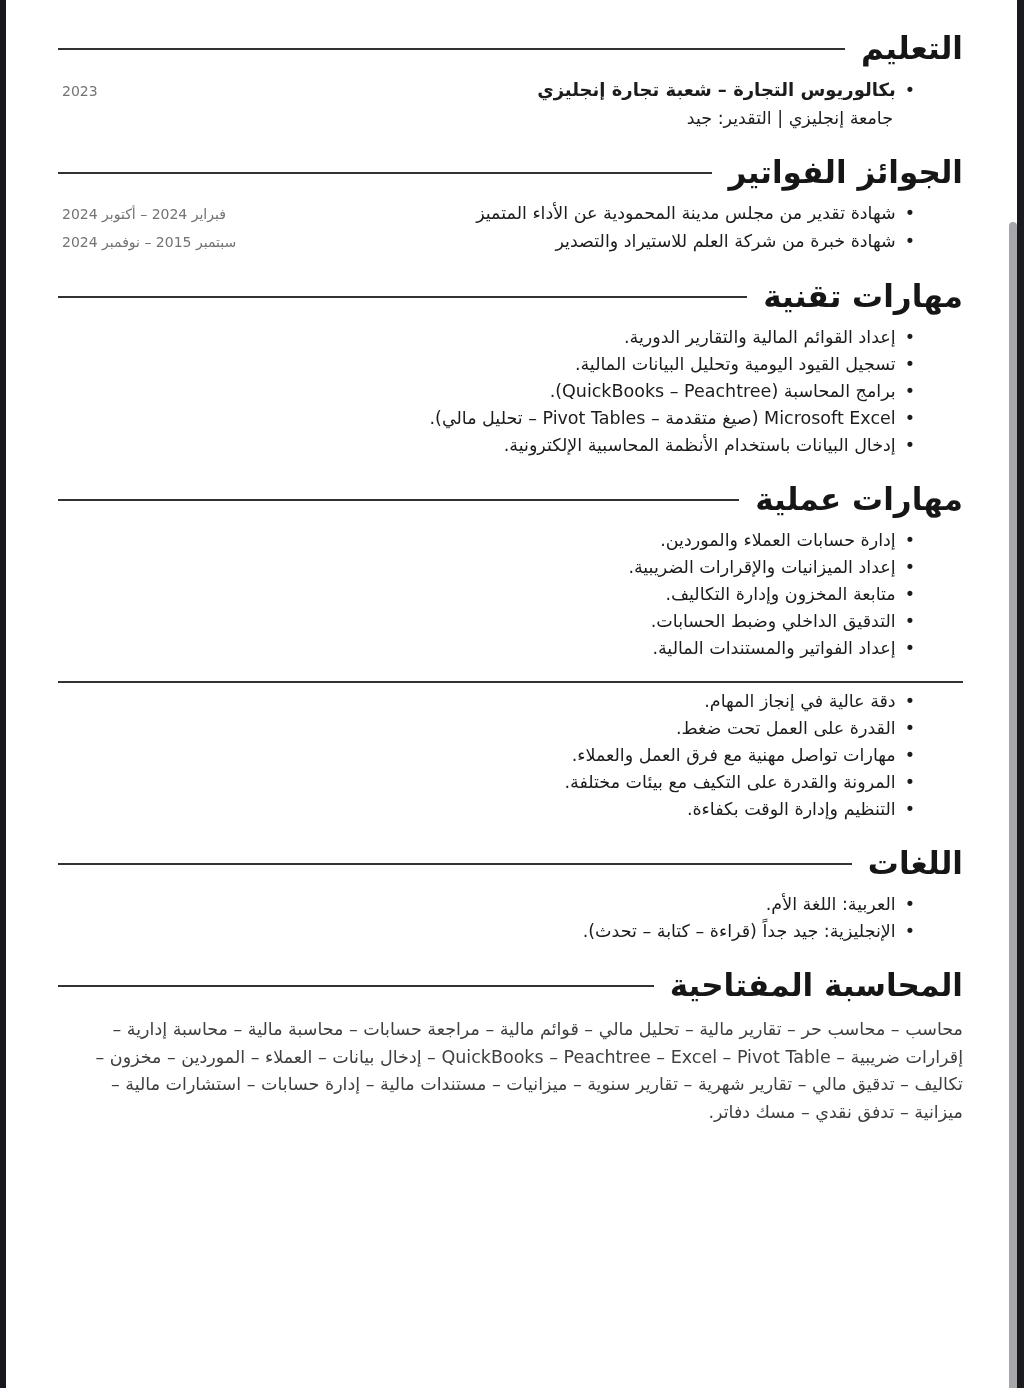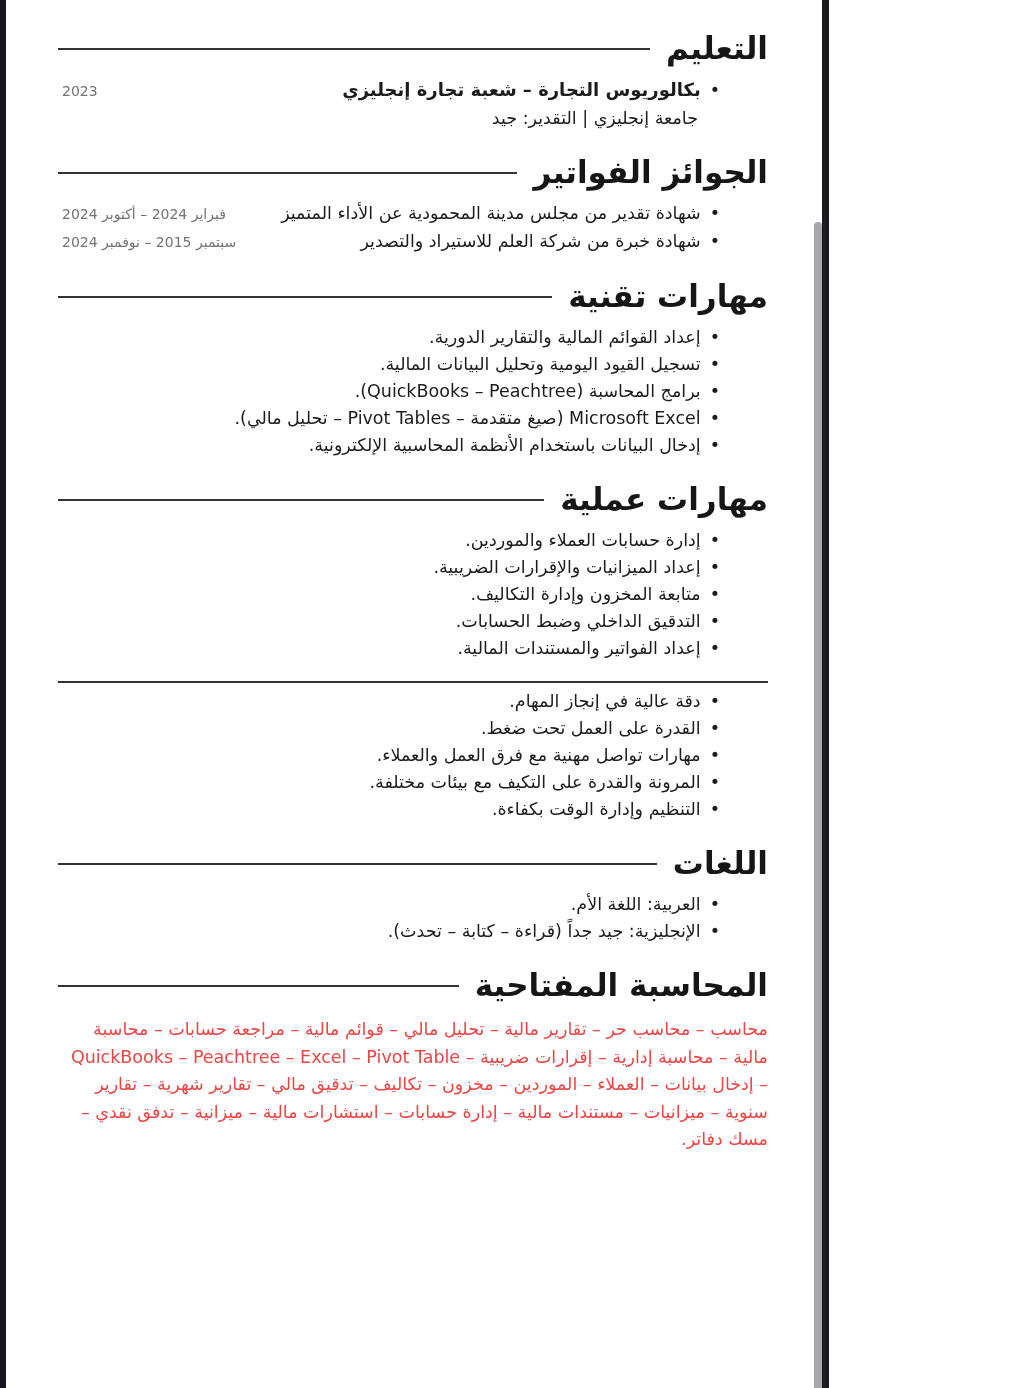--- a/index.html
+++ b/index.html
@@ -3,21 +3,21 @@
 <meta charset="utf-8">
 <style>
   html, body {
     margin: 0; padding: 0;
     width: 1024px; height: 1388px;
     background: #ffffff;
     font-family: "DejaVu Sans", sans-serif;
     color: #1c1c1c;
     overflow: hidden;
   }
-  .stage { position: relative; width: 829px; height: 1388px; background: #ffffff; }
+  .stage { position: relative; width: 1024px; height: 1388px; background: #ffffff; }
 
   
   .edge-left  { position: absolute; left: 0; top: 0; bottom: 0; width: 6px; background: #17181b; }
   .edge-right { position: absolute; right: 0; top: 0; bottom: 0; width: 7px; background: #1a1b1f; }
   .scroll-thumb {
     position: absolute; right: 7px; top: 222px; bottom: 0; width: 8px;
     background: #a6a6ab; border-radius: 4px 4px 0 0;
   }
 
   
@@ -41,21 +41,21 @@
   }
   .li-main { display: flex; align-items: baseline; min-width: 0; }
   .dot { margin-left: 9px; font-size: 17.5px; }
   .txt { }
   .bold { font-weight: bold; font-size: 18px; margin-left: 35px; }
   .date { direction: ltr; unicode-bidi: isolate; font-size: 14px; white-space: nowrap; color: #737373; }
   .sub { padding-right: 22px; font-size: 17.5px; line-height: 27px; }
 
   .kw {
     margin-top: 9px; font-size: 17.5px; line-height: 27.5px;
-    text-align: right; color: #ef4444;
+    text-align: right; color: #404040;
   }
 </style>
 </head>
 <body>
 
 <div class="stage">
 
   <div class="content">
 
     <section class="sec">

